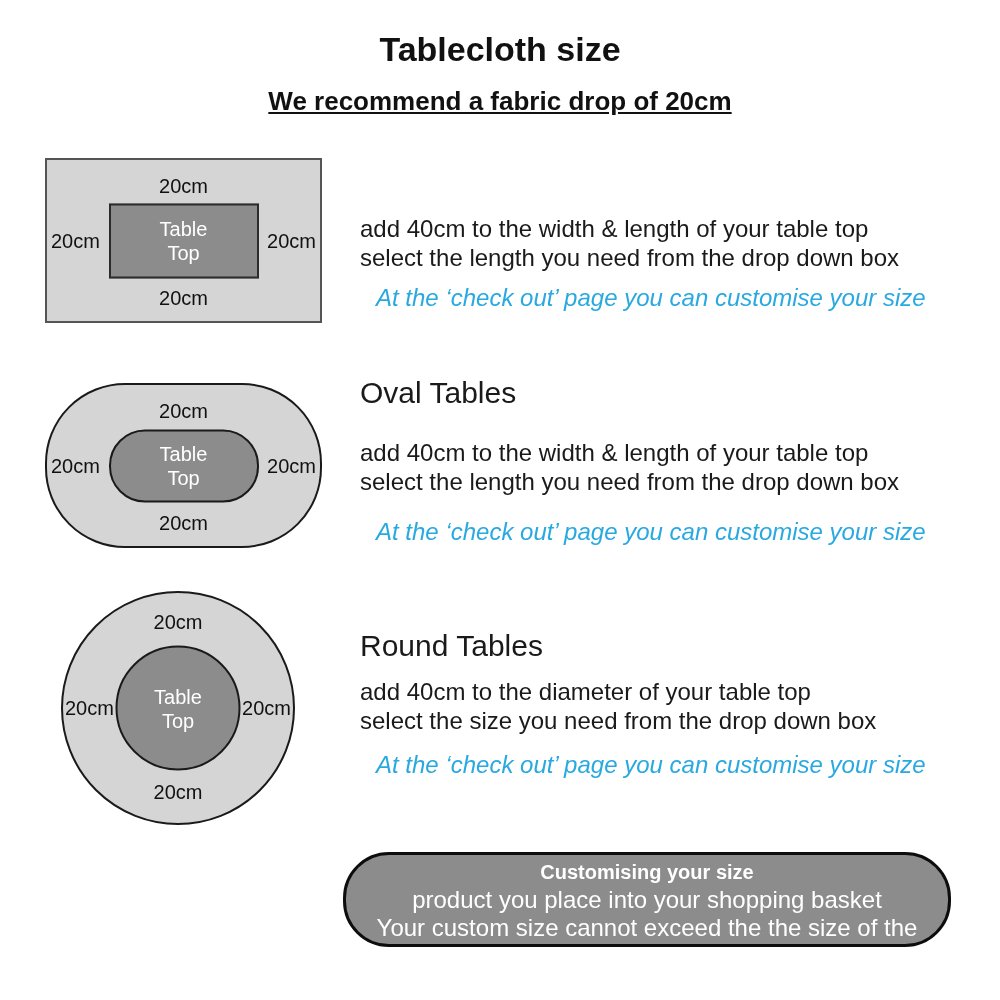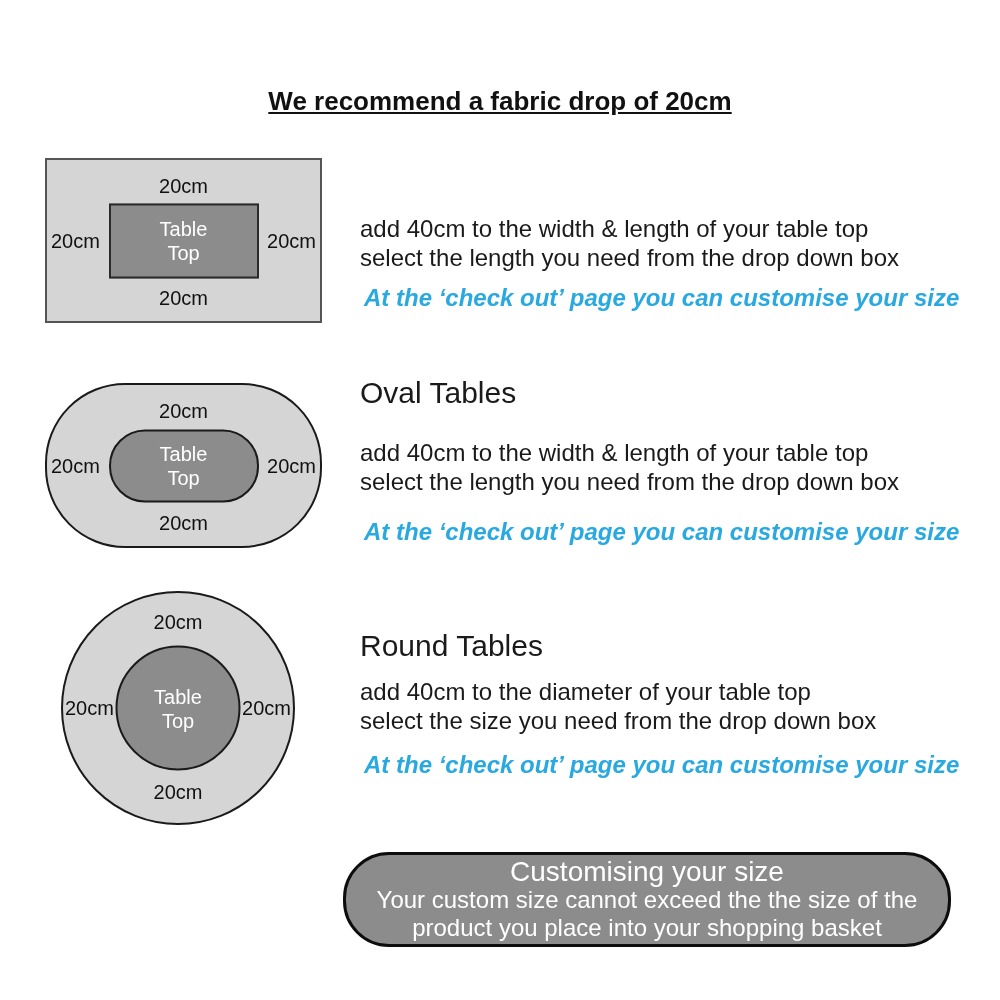--- a/index.html
+++ b/index.html
@@ -50,41 +50,42 @@
   
   .sec-h {
     position:absolute; left:360px; margin:0; font-weight:normal;
     font-size:30px; line-height:36px; color:#1a1a1a; white-space:nowrap;
   }
   .sec-body {
     position:absolute; left:360px; font-size:24px; line-height:29px;
     color:#1a1a1a; white-space:nowrap;
   }
   .sec-note {
-    position:absolute; left:364px; font-size:24px; line-height:29px;
-    font-weight:bold; font-style:italic; color:#29a9e0; white-space:nowrap;
+    position:absolute; left:376px; font-size:24px; line-height:29px;
+    font-weight:normal; font-style:italic; color:#29a9e0; white-space:nowrap;
   }
   .s1-h    { top:165px; }  .s1-body { top:214px; }  .s1-note { top:283px; }
   .s2-h    { top:375px; }  .s2-body { top:438px; }  .s2-note { top:517px; }
   .s3-h    { top:628px; }  .s3-body { top:677px; }  .s3-note { top:750px; }
 
   
   .footer-box {
     position:absolute; left:343px; top:852px; width:608px; height:95px;
     box-sizing:border-box; background:#8c8c8c; border:3px solid #0d0d0d;
     border-radius:46px; color:#ffffff; text-align:center; padding-top:3px;
   }
-  .fb-title { font-size:28px; line-height:28px; font-weight:normal; }
+  .fb-title { font-size:20px; line-height:28px; font-weight:bold; }
   .fb-line  { font-size:24px; line-height:28px; }
 </style>
 </head>
 <body>
 
 <div class="canvas">
 
+  <h1 class="title">Tablecloth size</h1>
   <h2 class="subtitle">We recommend a fabric drop of 20cm</h2>
 
   <div class="fig fig-rect">
     <span class="drop dl-top">20cm</span>
     <span class="drop dl-bottom">20cm</span>
     <span class="drop dl-left">20cm</span>
     <span class="drop dl-right">20cm</span>
     <div class="tabletop tabletop-rect">
       <span>Table</span>
       <span>Top</span>
@@ -128,17 +129,17 @@
 
   <h3 class="sec-h s3-h">Round Tables</h3>
   <div class="sec-body s3-body">
     <div>add 40cm to the diameter of your table top</div>
     <div>select the size you need from the drop down box</div>
   </div>
   <div class="sec-note s3-note">At the ‘check out’ page you can customise your size</div>
 
   <div class="footer-box">
     <div class="fb-title">Customising your size</div>
+    <div class="fb-line">product you place into your shopping basket</div>
     <div class="fb-line">Your custom size cannot exceed the the size of the</div>
-    <div class="fb-line">product you place into your shopping basket</div>
   </div>
 
 </div>
 
 </body></html>

